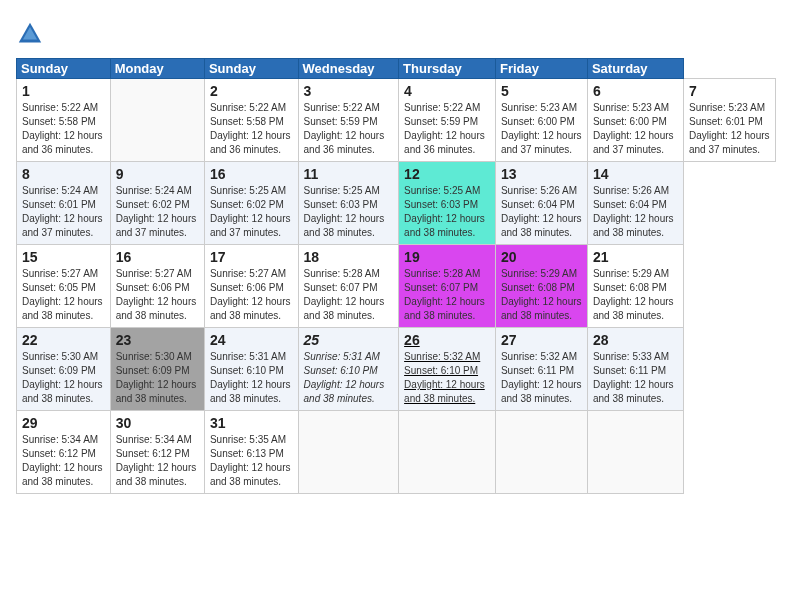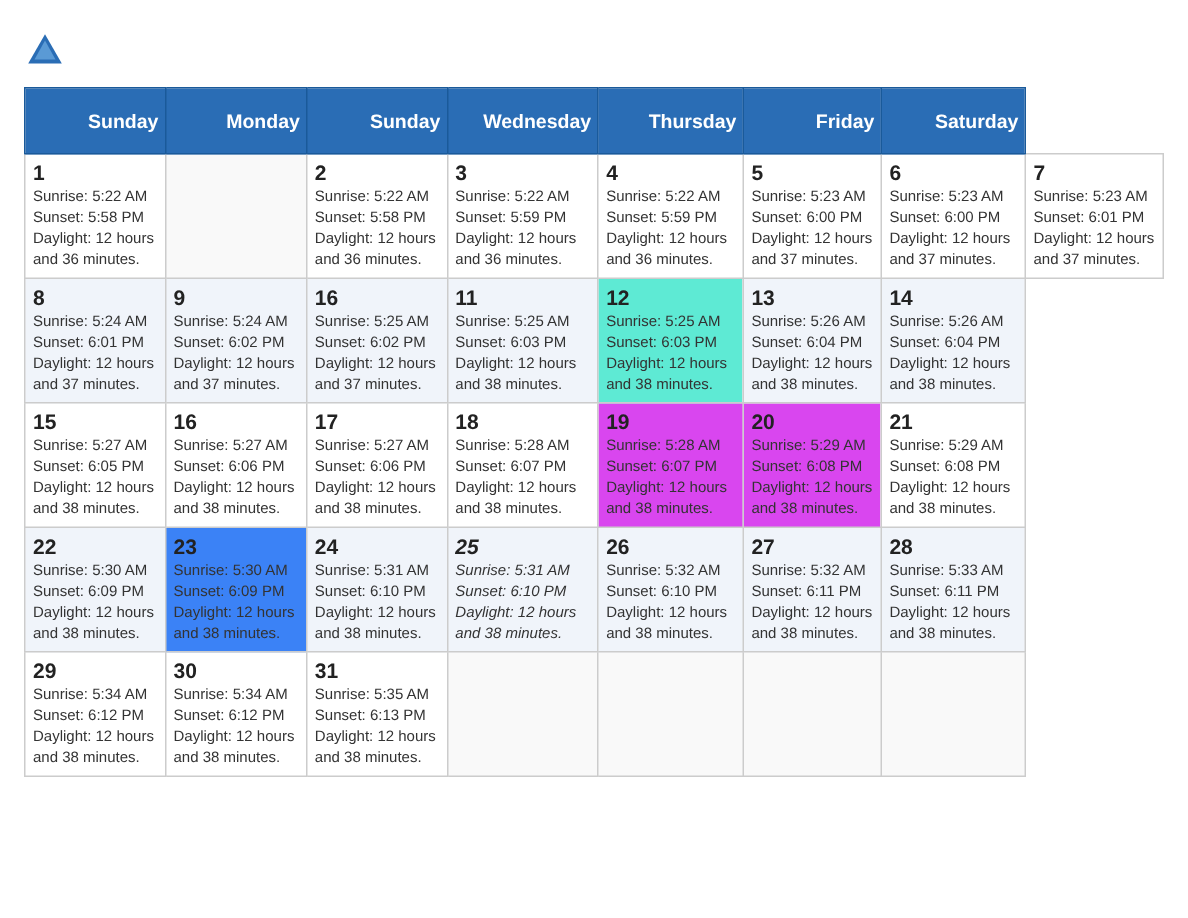--- a/index.html
+++ b/index.html
@@ -58,22 +58,22 @@
     .calendar {
       width: 100%;
       border-collapse: collapse;
       font-size: 11px;
     }
     .calendar th {
       background: #2a6db5;
       color: #fff;
       font-weight: bold;
       font-size: 13px;
-      padding: 14px 4px;
-      text-align: right;
+      padding: 2px 4px;
+      text-align: left;
       border: 1px solid #1a5a9a;
     }
     .calendar td {
       vertical-align: top;
       border: 1px solid #ccc;
       padding: 4px 5px;
       width: 108px;
       min-height: 80px;
       background: #fff;
     }
@@ -155,24 +155,24 @@
         <td style="background: rgb(255, 255, 255);"><span class="day-number">15</span><span class="day-detail">Sunrise: 5:27 AM<br>Sunset: 6:05 PM<br>Daylight: 12 hours and 38 minutes.</span></td>
         <td style="background: rgb(255, 255, 255);"><span class="day-number">16</span><span class="day-detail">Sunrise: 5:27 AM<br>Sunset: 6:06 PM<br>Daylight: 12 hours and 38 minutes.</span></td>
         <td style="background: rgb(255, 255, 255);"><span class="day-number">17</span><span class="day-detail">Sunrise: 5:27 AM<br>Sunset: 6:06 PM<br>Daylight: 12 hours and 38 minutes.</span></td>
         <td style="background: rgb(255, 255, 255);"><span class="day-number">18</span><span class="day-detail">Sunrise: 5:28 AM<br>Sunset: 6:07 PM<br>Daylight: 12 hours and 38 minutes.</span></td>
         <td style="background: #d946ef;"><span class="day-number">19</span><span class="day-detail">Sunrise: 5:28 AM<br>Sunset: 6:07 PM<br>Daylight: 12 hours and 38 minutes.</span></td>
         <td style="background: #d946ef; margin-left: 20px;"><span class="day-number">20</span><span class="day-detail">Sunrise: 5:29 AM<br>Sunset: 6:08 PM<br>Daylight: 12 hours and 38 minutes.</span></td>
         <td style="background: rgb(255, 255, 255);"><span class="day-number">21</span><span class="day-detail">Sunrise: 5:29 AM<br>Sunset: 6:08 PM<br>Daylight: 12 hours and 38 minutes.</span></td>
       </tr>
       <tr>
         <td style="background: rgb(240, 244, 250);"><span class="day-number">22</span><span class="day-detail">Sunrise: 5:30 AM<br>Sunset: 6:09 PM<br>Daylight: 12 hours and 38 minutes.</span></td>
-        <td style="background: #3b82f6;"><span class="day-number">23</span><span class="day-detail">Sunrise: 5:30 AM<br>Sunset: 6:09 PM<br>Daylight: 12 hours and 38 minutes.</span></td>
+        <td style="background: #a3a3a3;"><span class="day-number">23</span><span class="day-detail">Sunrise: 5:30 AM<br>Sunset: 6:09 PM<br>Daylight: 12 hours and 38 minutes.</span></td>
         <td style="background: rgb(240, 244, 250);"><span class="day-number">24</span><span class="day-detail">Sunrise: 5:31 AM<br>Sunset: 6:10 PM<br>Daylight: 12 hours and 38 minutes.</span></td>
         <td style="background: rgb(240, 244, 250); font-style: italic;"><span class="day-number">25</span><span class="day-detail">Sunrise: 5:31 AM<br>Sunset: 6:10 PM<br>Daylight: 12 hours and 38 minutes.</span></td>
-        <td style="background: rgb(240, 244, 250);"><span class="day-number">26</span><span class="day-detail">Sunrise: 5:32 AM<br>Sunset: 6:10 PM<br>Daylight: 12 hours and 38 minutes.</span></td>
+        <td style="background: rgb(240, 244, 250); text-decoration: underline;"><span class="day-number">26</span><span class="day-detail">Sunrise: 5:32 AM<br>Sunset: 6:10 PM<br>Daylight: 12 hours and 38 minutes.</span></td>
         <td style="background: rgb(240, 244, 250);"><span class="day-number">27</span><span class="day-detail">Sunrise: 5:32 AM<br>Sunset: 6:11 PM<br>Daylight: 12 hours and 38 minutes.</span></td>
         <td style="background: rgb(240, 244, 250);"><span class="day-number">28</span><span class="day-detail">Sunrise: 5:33 AM<br>Sunset: 6:11 PM<br>Daylight: 12 hours and 38 minutes.</span></td>
       </tr>
       <tr>
         <td style="background: rgb(255, 255, 255);"><span class="day-number">29</span><span class="day-detail">Sunrise: 5:34 AM<br>Sunset: 6:12 PM<br>Daylight: 12 hours and 38 minutes.</span></td>
         <td style="background: rgb(255, 255, 255);"><span class="day-number">30</span><span class="day-detail">Sunrise: 5:34 AM<br>Sunset: 6:12 PM<br>Daylight: 12 hours and 38 minutes.</span></td>
         <td style="background: rgb(255, 255, 255);"><span class="day-number">31</span><span class="day-detail">Sunrise: 5:35 AM<br>Sunset: 6:13 PM<br>Daylight: 12 hours and 38 minutes.</span></td>
         <td class="empty-cell"></td>
         <td class="empty-cell"></td>
         <td class="empty-cell"></td>

